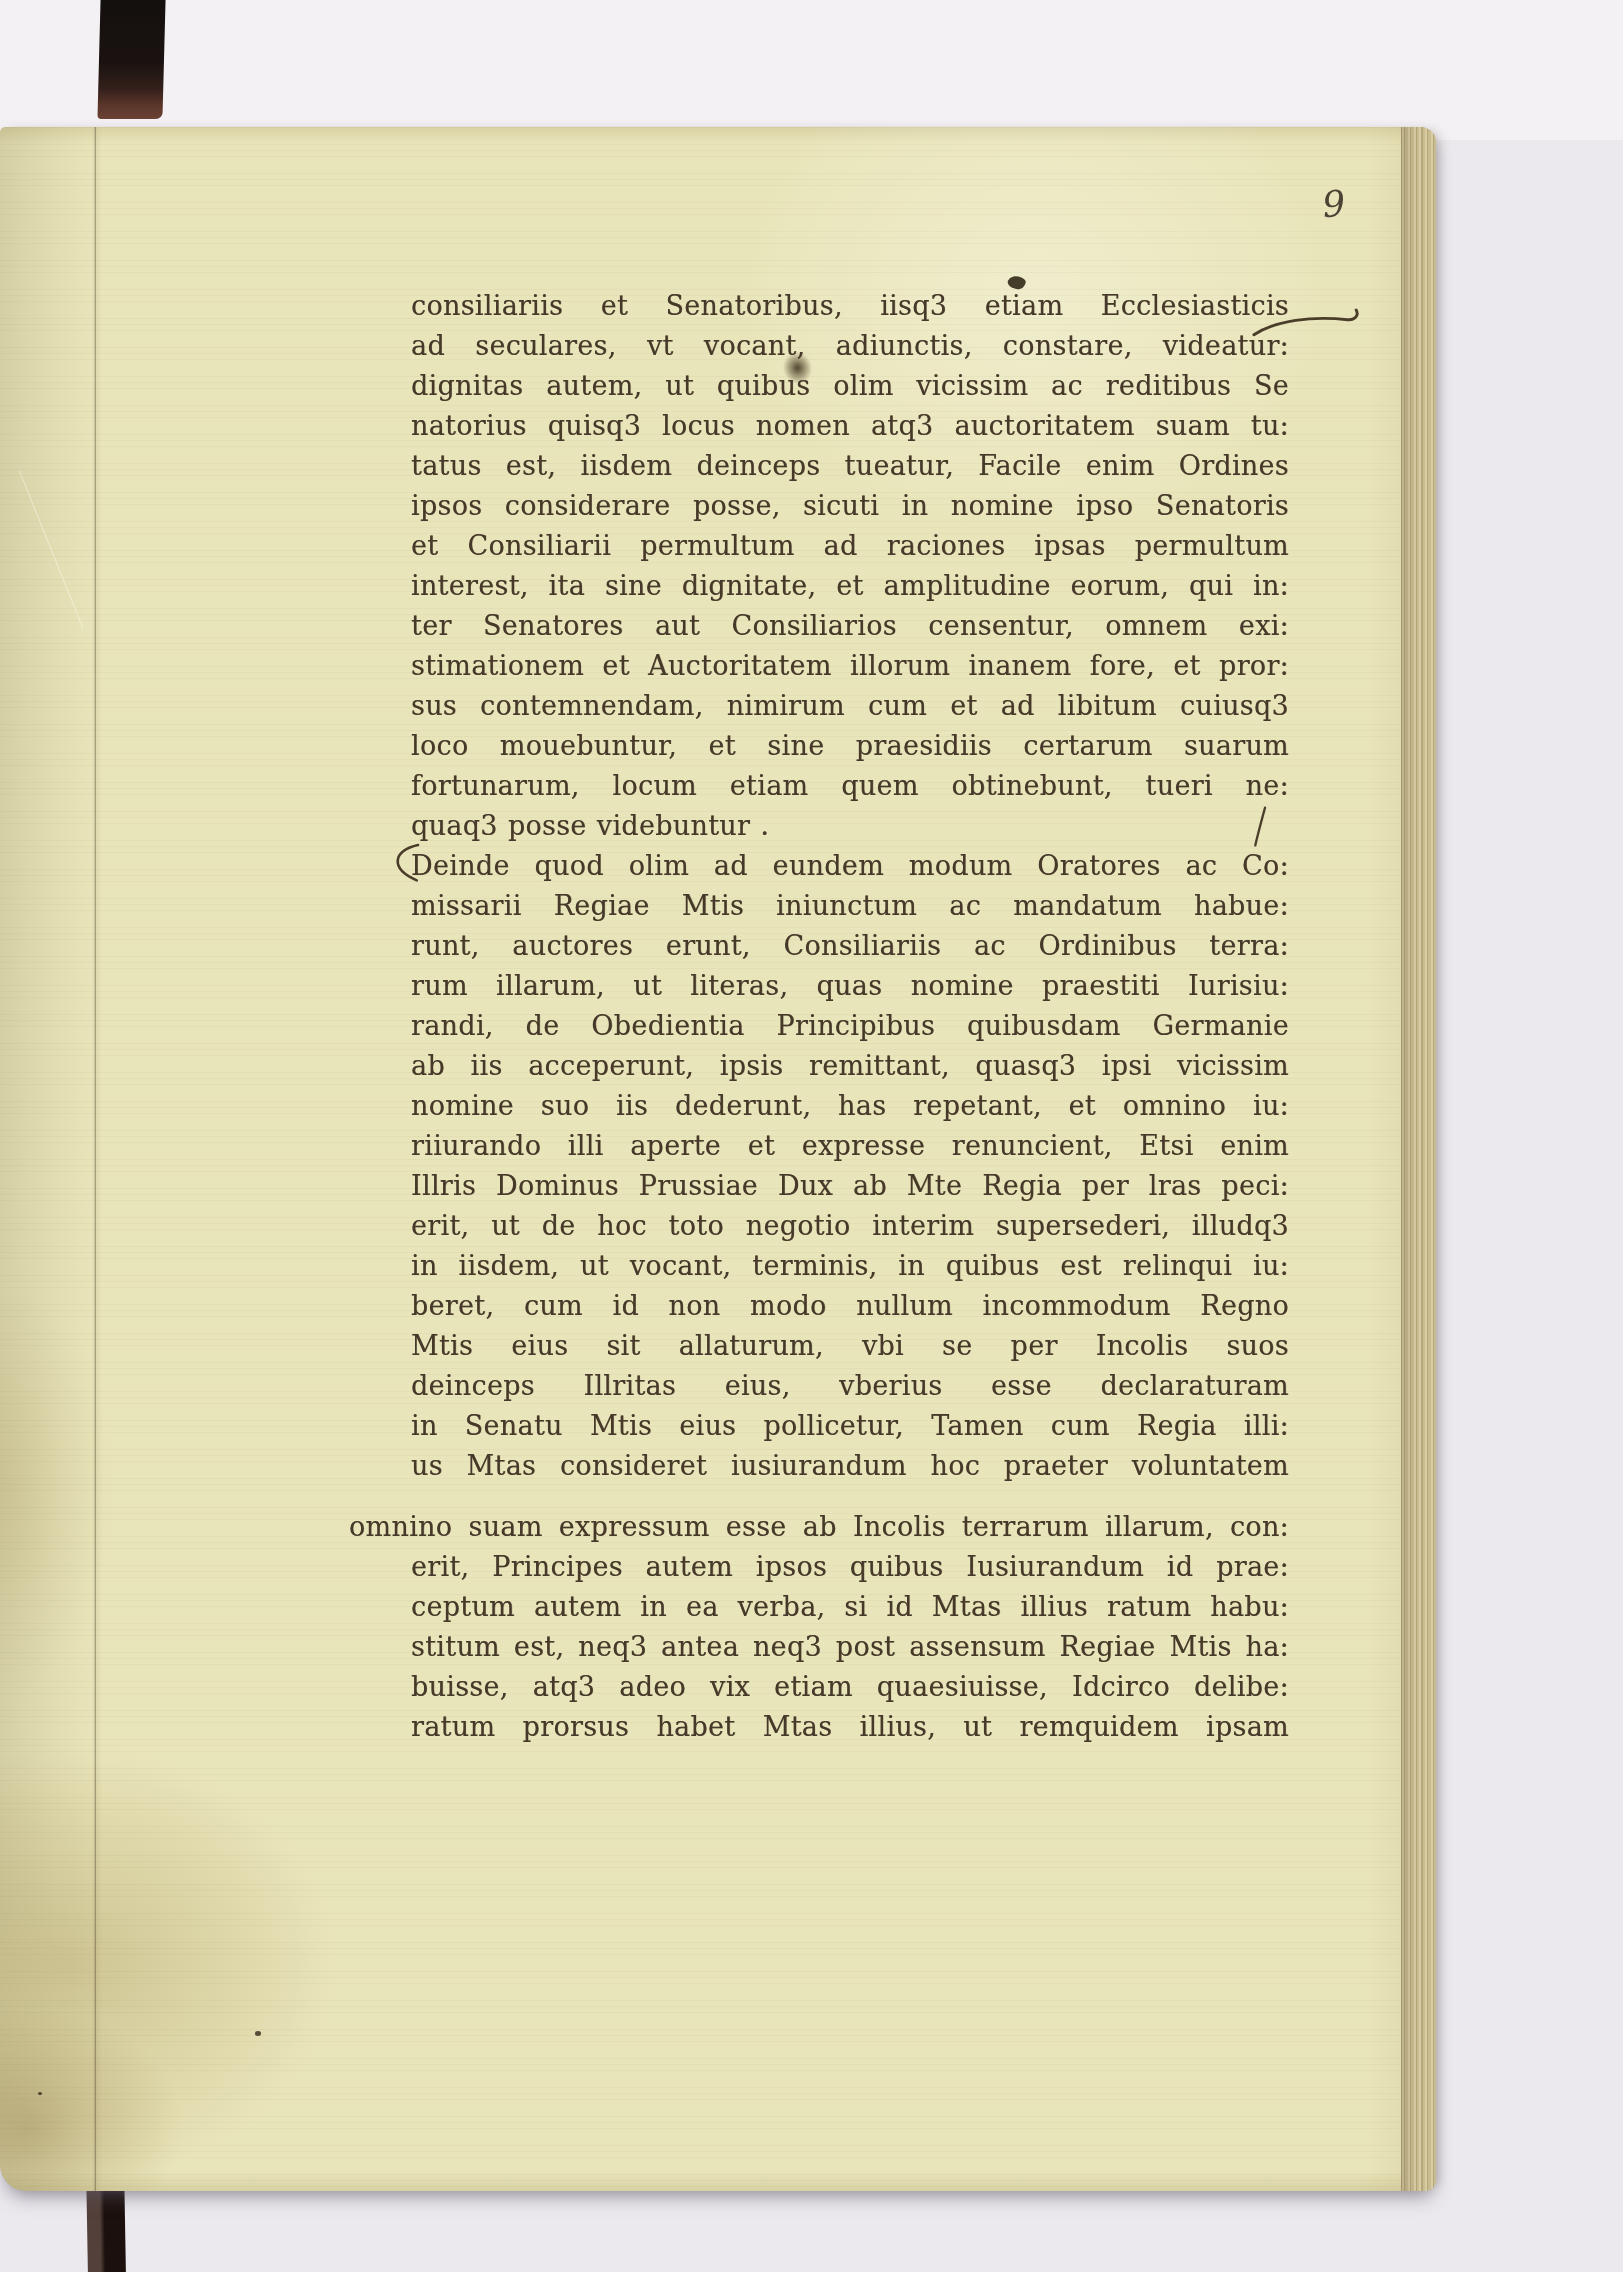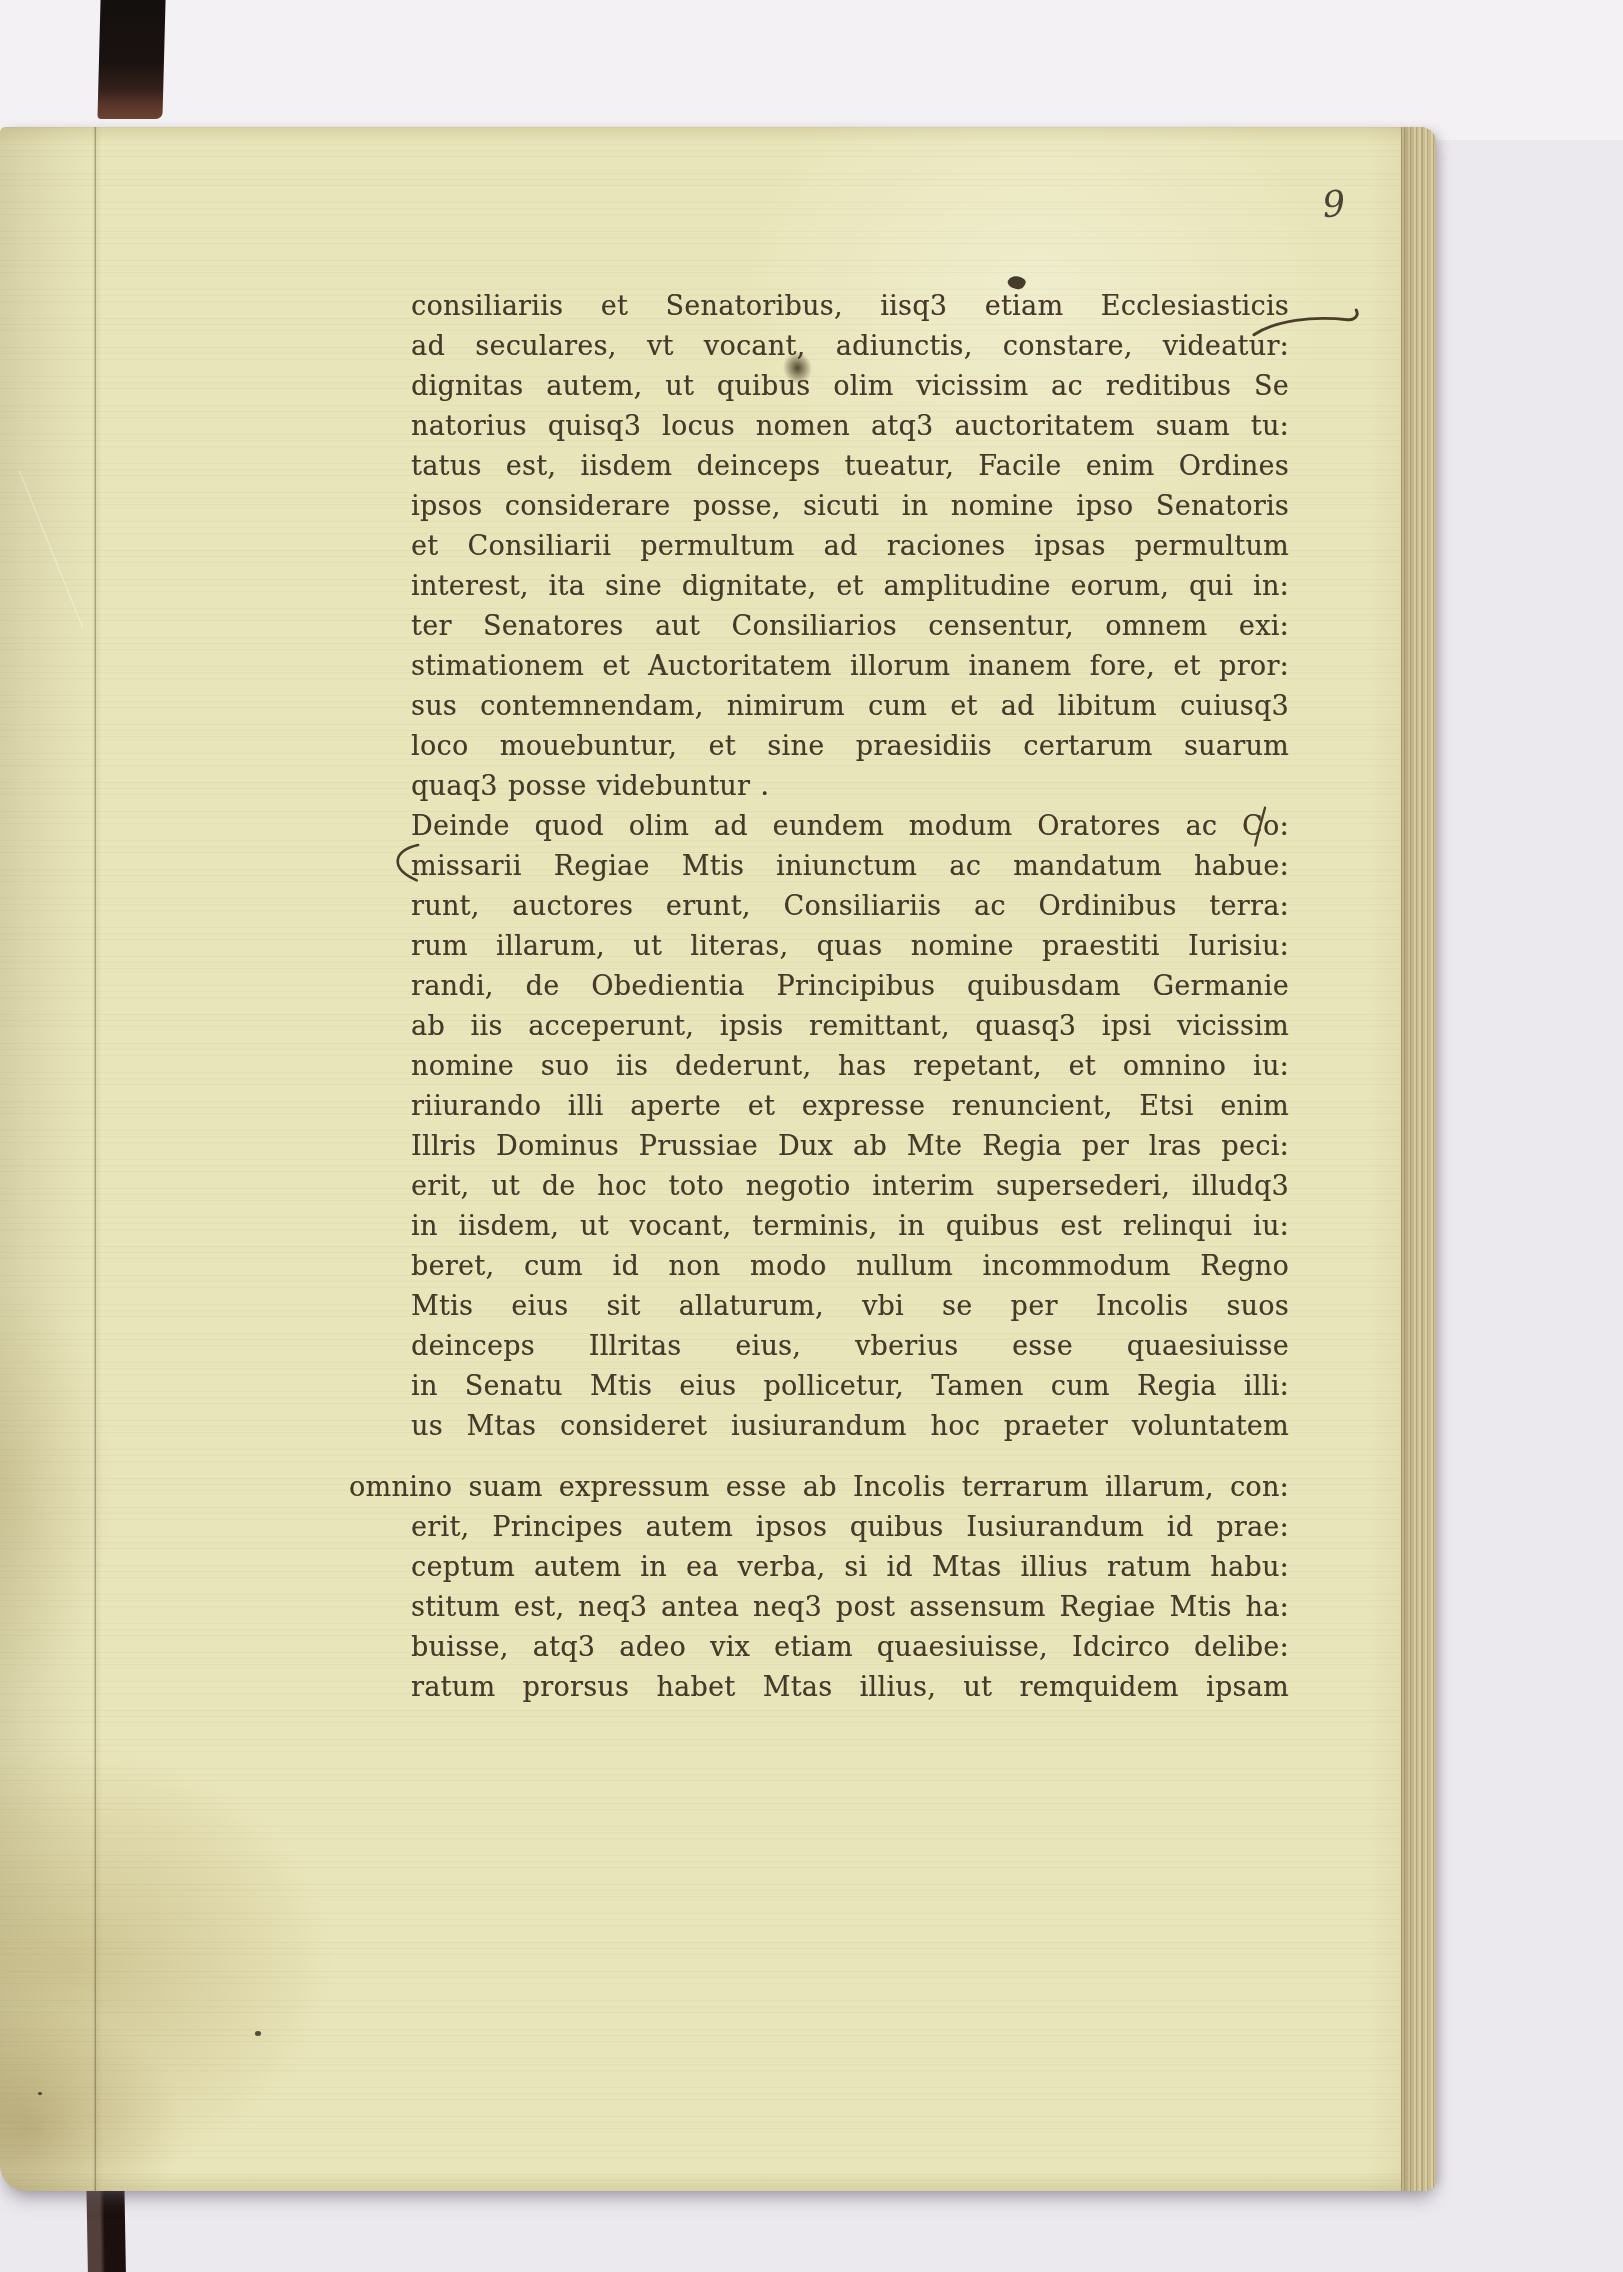--- a/index.html
+++ b/index.html
@@ -111,35 +111,36 @@
       <div class="line">dignitas autem, ut quibus olim vicissim ac reditibus Se</div>
       <div class="line">natorius quisq3 locus nomen atq3 auctoritatem suam tu:</div>
       <div class="line">tatus est, iisdem deinceps tueatur, Facile enim Ordines</div>
       <div class="line">ipsos considerare posse, sicuti in nomine ipso Senatoris</div>
       <div class="line">et Consiliarii permultum ad raciones ipsas permultum</div>
       <div class="line">interest, ita sine dignitate, et amplitudine eorum, qui in:</div>
       <div class="line">ter Senatores aut Consiliarios censentur, omnem exi:</div>
       <div class="line">stimationem et Auctoritatem illorum inanem fore, et pror:</div>
       <div class="line">sus contemnendam, nimirum cum et ad libitum cuiusq3</div>
       <div class="line">loco mouebuntur, et sine praesidiis certarum suarum</div>
+      <div class="line">fortunarum, locum etiam quem obtinebunt, tueri ne:</div>
       <div class="line short">quaq3 posse videbuntur .</div>
       <div class="line">Deinde quod olim ad eundem modum Oratores ac Co:</div>
       <div class="line">missarii Regiae Mtis iniunctum ac mandatum habue:</div>
       <div class="line">runt, auctores erunt, Consiliariis ac Ordinibus terra:</div>
       <div class="line">rum illarum, ut literas, quas nomine praestiti Iurisiu:</div>
       <div class="line">randi, de Obedientia Principibus quibusdam Germanie</div>
       <div class="line">ab iis acceperunt, ipsis remittant, quasq3 ipsi vicissim</div>
       <div class="line">nomine suo iis dederunt, has repetant, et omnino iu:</div>
       <div class="line">riiurando illi aperte et expresse renuncient, Etsi enim</div>
       <div class="line">Illris Dominus Prussiae Dux ab Mte Regia per lras peci:</div>
       <div class="line">erit, ut de hoc toto negotio interim supersederi, illudq3</div>
       <div class="line">in iisdem, ut vocant, terminis, in quibus est relinqui iu:</div>
       <div class="line">beret, cum id non modo nullum incommodum Regno</div>
       <div class="line">Mtis eius sit allaturum, vbi se per Incolis suos</div>
-      <div class="line">deinceps Illritas eius, vberius esse quaesiuisse</div>
+      <div class="line">deinceps Illritas eius, vberius esse declaraturam</div>
       <div class="line">in Senatu Mtis eius pollicetur, Tamen cum Regia illi:</div>
       <div class="line">us Mtas consideret iusiurandum hoc praeter voluntatem</div>
       <div class="line outdent">omnino suam expressum esse ab Incolis terrarum illarum, con:</div>
       <div class="line">erit, Principes autem ipsos quibus Iusiurandum id prae:</div>
       <div class="line">ceptum autem in ea verba, si id Mtas illius ratum habu:</div>
       <div class="line">stitum est, neq3 antea neq3 post assensum Regiae Mtis ha:</div>
       <div class="line">buisse, atq3 adeo vix etiam quaesiuisse, Idcirco delibe:</div>
       <div class="line">ratum prorsus habet Mtas illius, ut remquidem ipsam</div>
     </div>
   </div>

